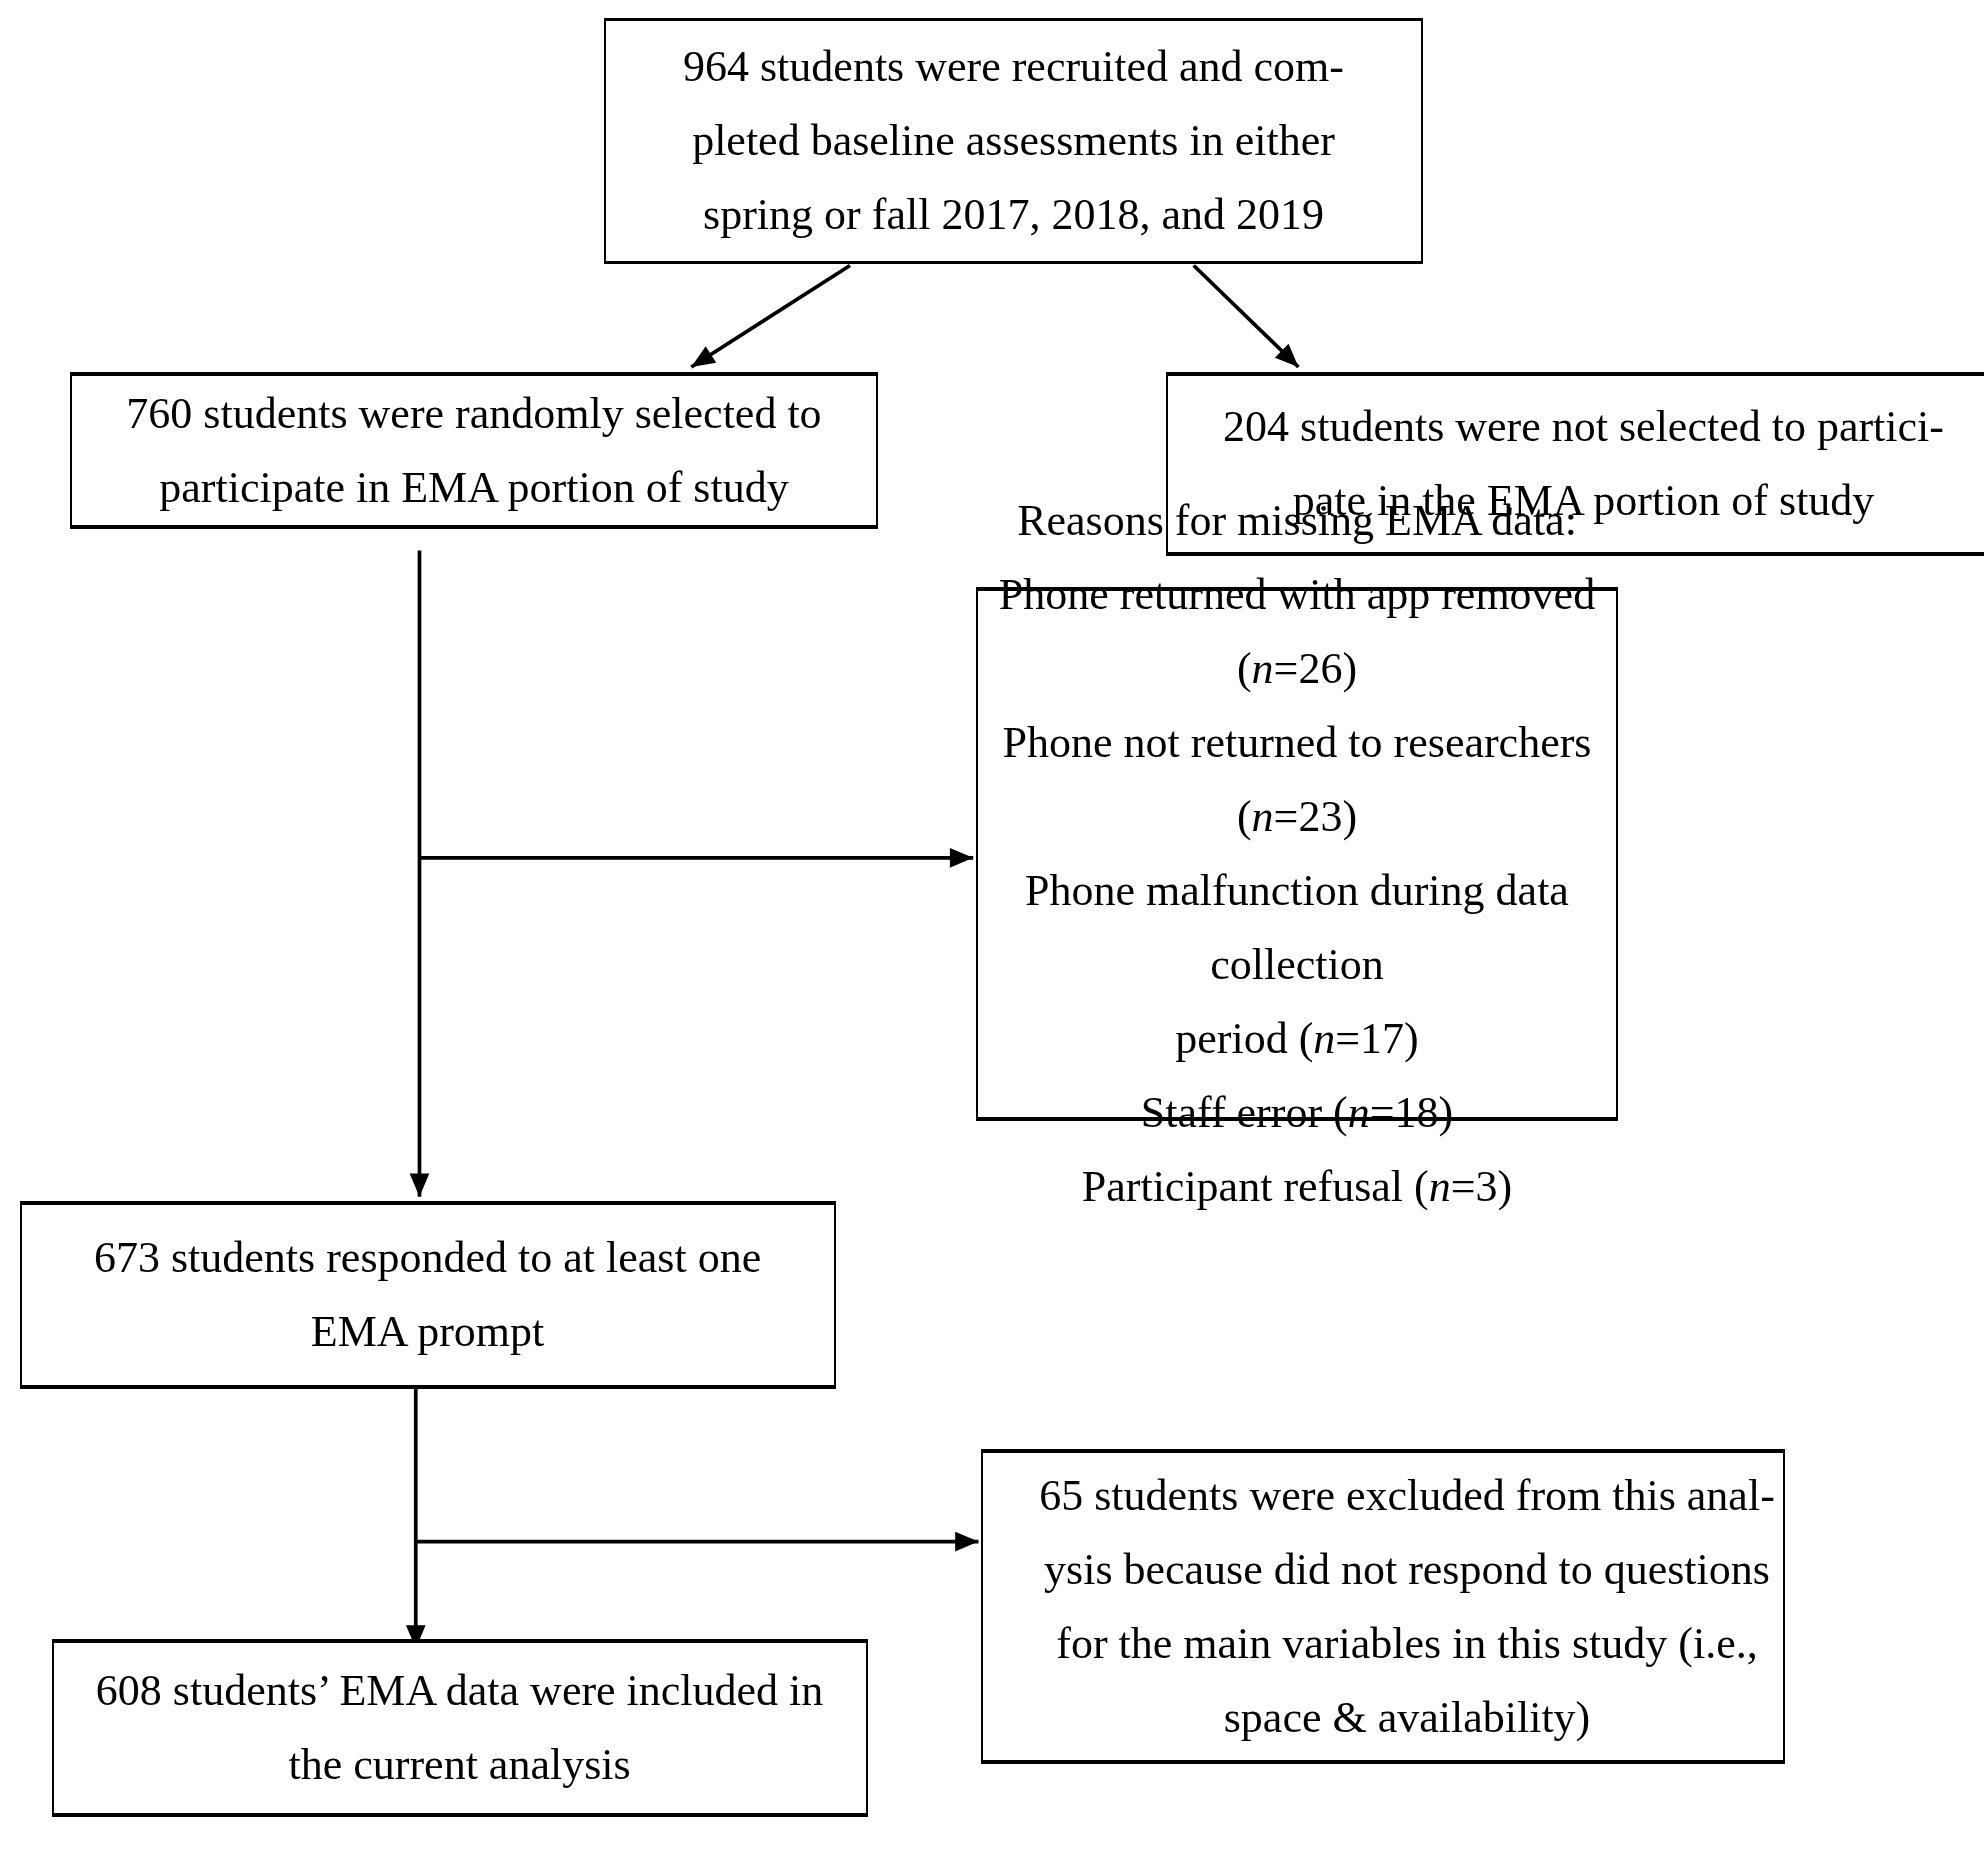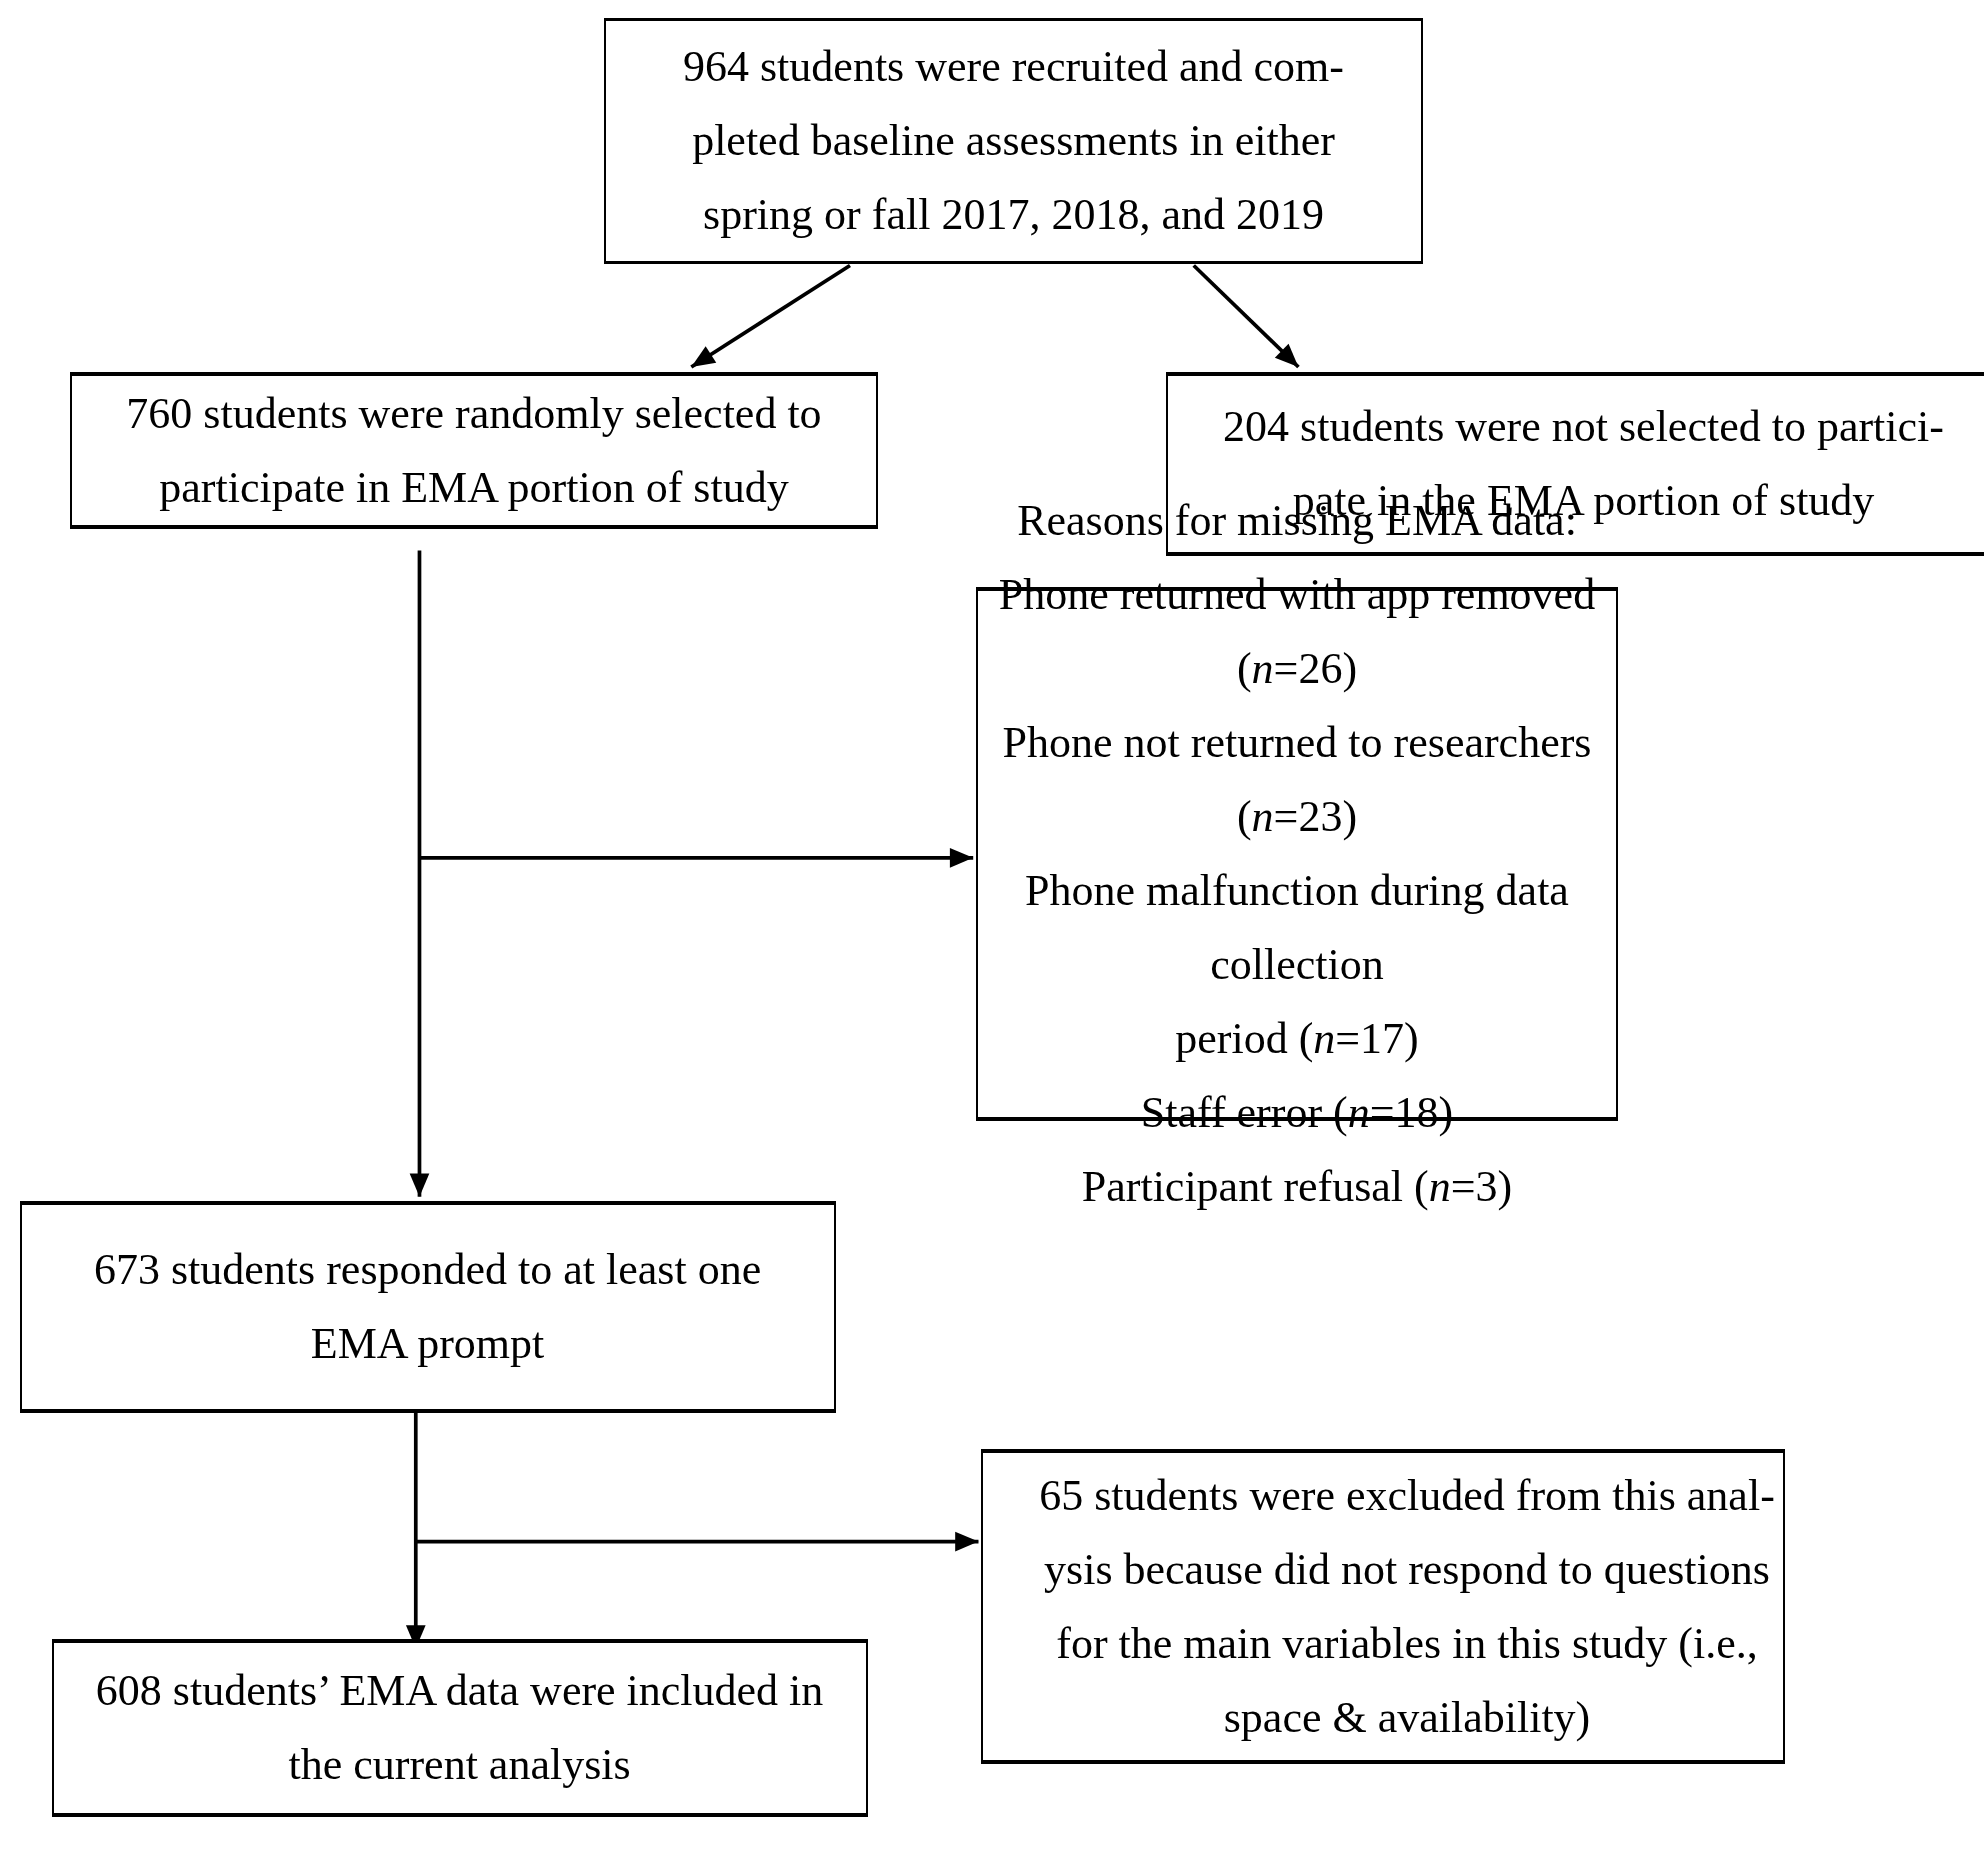--- a/index.html
+++ b/index.html
@@ -30,21 +30,21 @@
     line-height: 74px;
   }
   .fc-box .box-text { width: 100%; }
   .fc-box .box-text i { font-style: italic; }
 
   
   #box-recruited        { left: 604px; top:   18px; width: 819px; height: 246px; border-width: 3.2px 2.1px; }
   #box-randomly-selected{ left:  70px; top:  372px; width: 808px; height: 157px; }
   #box-not-selected     { left: 1166px; top:  372px; width: 835px; height: 184px; }
   #box-missing-reasons  { left: 976px; top: 587px; width: 642px; height: 534px; }
-  #box-responded        { left:   19.6px; top: 1201px; width: 816px; height: 212px; }
+  #box-responded        { left:   19.6px; top: 1201px; width: 816px; height: 188px; }
   #box-excluded         { left: 981px; top: 1449px; width: 804px; height: 315px; padding-left: 48px; }
   #box-included         { left:   19.6px; top: 1639px; width: 816px; height: 178px; margin-left: 32px; }
 
   #connector-layer {
     position: absolute;
     left: 0; top: 0;
     width: 1985px;
     height: 1851px;
     pointer-events: none;
   }

